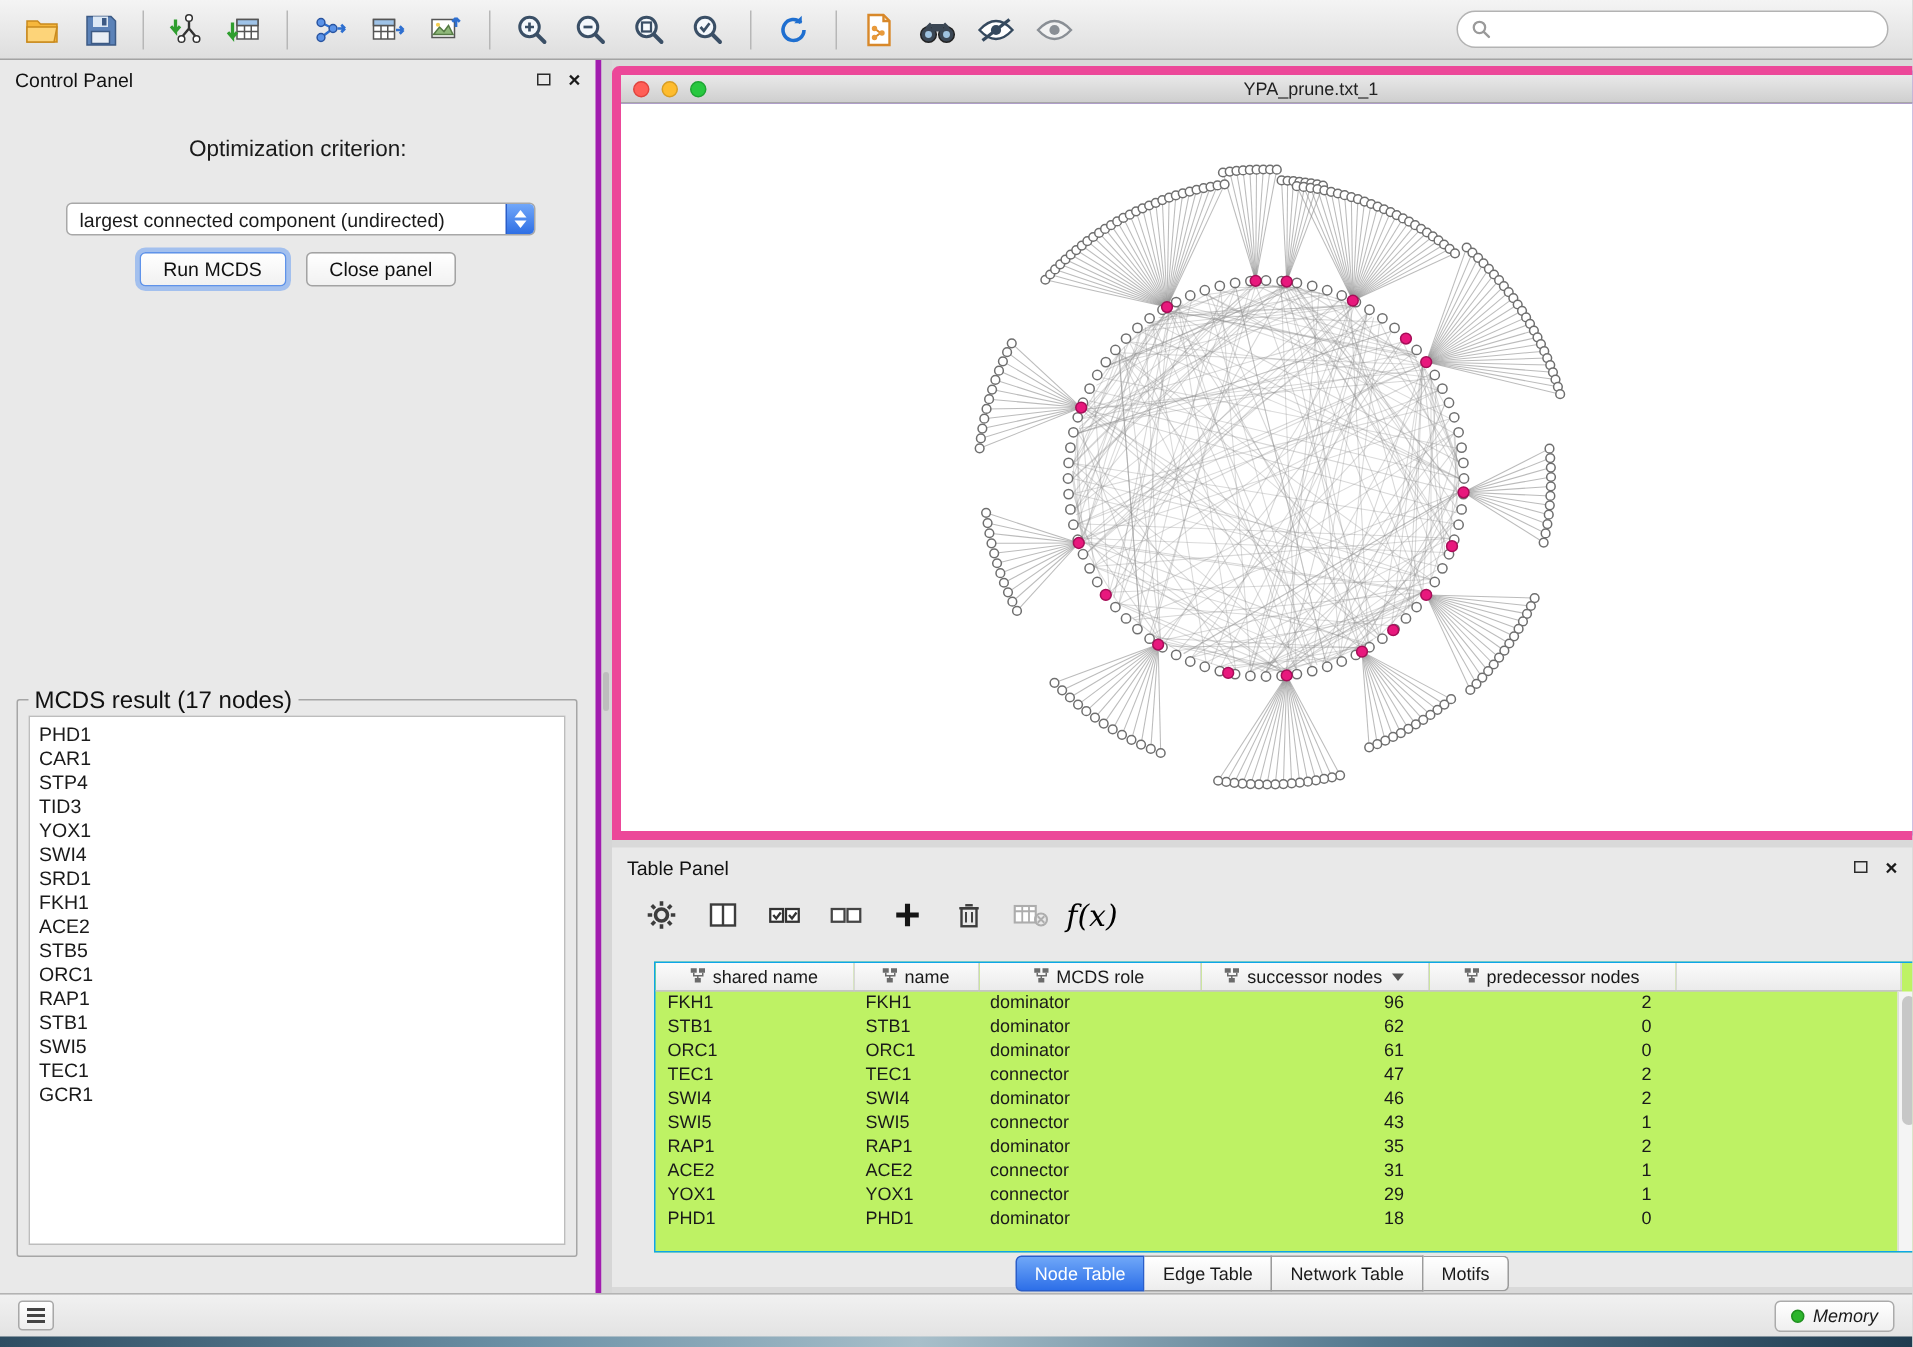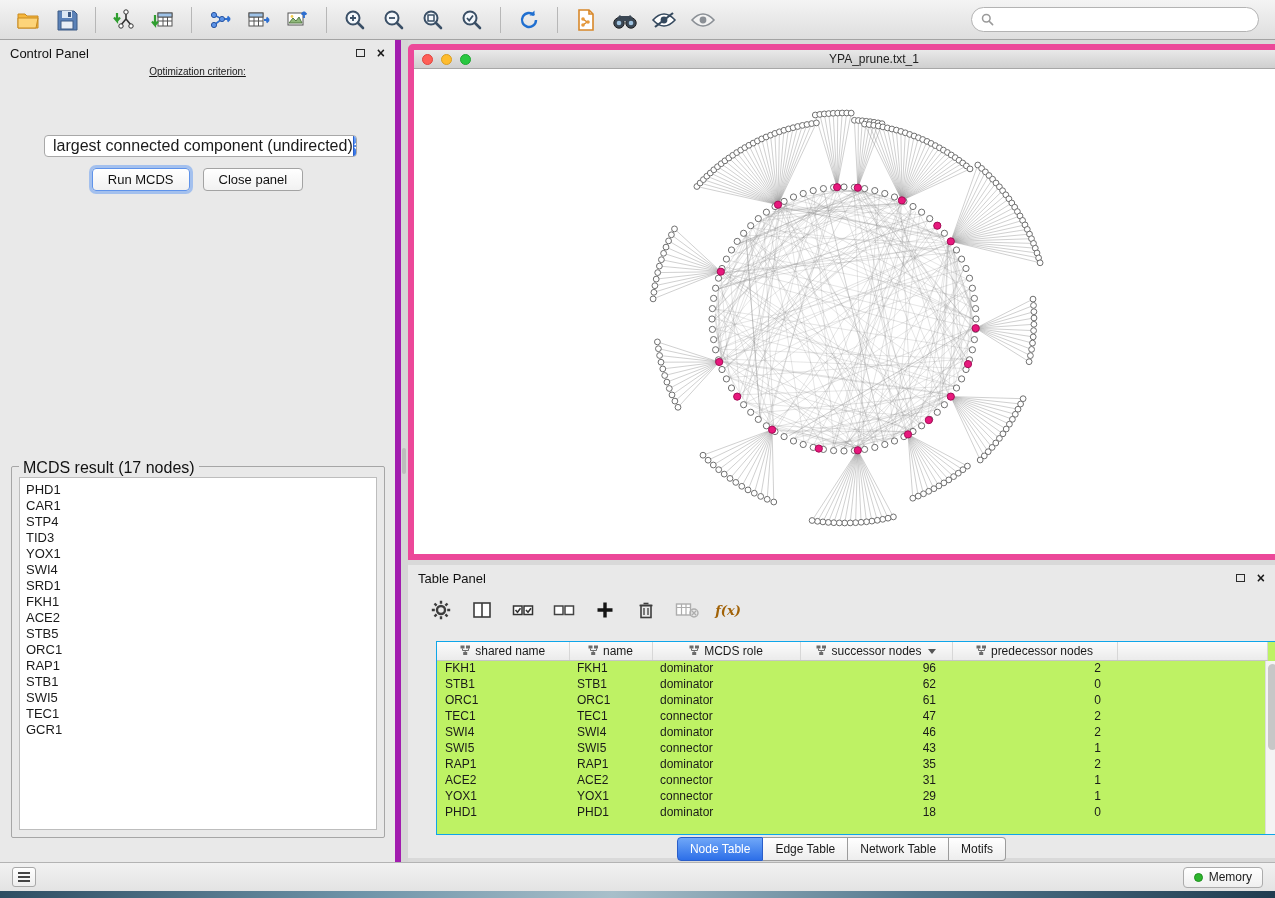--- a/index.html
+++ b/index.html
@@ -12,36 +12,36 @@
     background:linear-gradient(#f4f4f4,#dedede); border-bottom:1px solid #a3a3a3;
     display:flex; align-items:center; padding:0 10px; gap:3px; }
   .tbtn { width:36px; height:30px; display:flex; align-items:center; justify-content:center; border-radius:4px; }
   .tsep { width:1px; height:26px; background:#b7b7b7; margin:0 7px; }
   .search-box { margin-left:auto; margin-right:6px; width:288px; height:25px; background:#fff;
     border:1px solid #b3b3b3; border-radius:13px; display:flex; align-items:center; padding:0 9px; gap:5px; }
   .search-box input { border:none; outline:none; flex:1; font-size:12px; font-family:"Liberation Sans",sans-serif; background:transparent; }
 
   
   #control-panel { position:absolute; left:0; top:40px; width:401px; height:822px;
-    background:#e9e9e9; border-right:6px solid #a21caf; }
+    background:#e9e9e9; border-right:4px solid #a21caf; }
   .panel-header { height:26px; display:flex; align-items:center; padding:0 10px; font-size:13px; color:#111; }
   .panel-header .sp { flex:1; }
   .win-float { width:9px; height:8px; border:1.5px solid #2b2b2b; margin-right:12px; display:inline-block; }
   .win-close { font-size:14px; font-weight:bold; color:#1a1a1a; line-height:1; }
   .seg-row { display:flex; justify-content:center; }
   .seg-tab { font-size:12px; padding:4px 12px; background:linear-gradient(#ffffff,#ededed);
     border:1px solid #9c9c9c; border-left:none; color:#1a1a1a; }
   .seg-tab:first-child { border-left:1px solid #9c9c9c; border-radius:4px 0 0 4px; }
   .seg-tab:last-child { border-radius:0 4px 4px 0; }
   .seg-tab.selected { background:linear-gradient(#6fa7f8,#2d6fe8); color:#fff; border-color:#2a5ec9; }
   #control-tabs { margin-top:9px; }
-  .optim-label { text-align:center; font-size:10px;text-decoration:underline; }
+  .optim-label { text-align:center; margin-top:25px; font-size:15px; }
   .dropdown { position:absolute; left:44px; top:95px; width:313px; height:22px; background:#fff;
     border:1px solid #a8a8a8; border-radius:4px; display:flex; align-items:center; overflow:hidden; }
-  .dropdown .val { flex:1; padding-left:8px; font-size:16px; white-space:nowrap; }
+  .dropdown .val { flex:1; padding-left:8px; font-size:13px; white-space:nowrap; }
   .dropdown .stepper { width:19px; height:100%; background:linear-gradient(#71a7f9,#2f6fe4);
     border-left:1px solid #2a5ec9; display:flex; flex-direction:column; align-items:center; justify-content:center; gap:2px; }
   .stepper .up { width:0; height:0; border-left:4px solid transparent; border-right:4px solid transparent; border-bottom:5px solid #fff; }
   .stepper .dn { width:0; height:0; border-left:4px solid transparent; border-right:4px solid transparent; border-top:5px solid #fff; }
   .btn-row { position:absolute; left:0; top:128px; width:100%; display:flex; justify-content:center; gap:13px; }
   .push-btn { height:23px; padding:0 15px; font-size:13px; font-family:"Liberation Sans",sans-serif;
     background:linear-gradient(#ffffff,#f1f1f1); border:1px solid #a3a3a3; border-radius:4px; color:#111; }
   .push-btn.focused { border-color:#5f93ea; box-shadow:0 0 0 3px rgba(106,158,243,0.55); }
   .groupbox { position:absolute; left:11px; top:426px; width:374px; height:372px;
     border:1px solid #a6a6a6; border-radius:2px; }
@@ -62,39 +62,39 @@
   .tl.red { background:#ff5f57; border:1px solid #e0443e; }
   .tl.yellow { background:#febc2e; border:1px solid #d89e24; }
   .tl.green { background:#28c840; border:1px solid #1ea533; }
   .net-title { position:absolute; left:0; right:0; text-align:center; font-size:12px; color:#222; }
   .net-canvas { width:865px; height:495px; background:#fff; }
 
   
   #table-panel { position:absolute; left:408px; top:565px; width:867px; height:293px; background:#e9e9e9; }
   .tp-toolbar { display:flex; align-items:center; gap:11px; padding:6px 0 6px 18px; }
   .pbtn { width:30px; height:26px; display:flex; align-items:center; justify-content:center; }
-  .fx-label { font-family:"DejaVu Serif", serif; font-style:italic; font-size:13px; color:#a16207;font-weight:bold; }
+  .fx-label { font-family:"DejaVu Serif", serif; font-style:italic; font-size:20px; color:#000000; }
   .table-wrap { position:absolute; left:28px; top:76px; width:843px; height:194px;
     background:#bef264; border:1px solid #0ea5e9; overflow:hidden; }
   table.dtable { border-collapse:collapse; table-layout:fixed; width:830px; font-size:12px; }
   .dtable th { height:18px; font-weight:normal; text-align:center; background:linear-gradient(#fbfbfb,#ebebeb);
     border-right:1px solid #d7d7d7; border-bottom:1px solid #c6c6c6; white-space:nowrap; overflow:hidden; padding:0 4px; }
   .dtable th .hlbl { margin-left:4px; }
   .dtable td { height:16px; padding:0 8px; white-space:nowrap; overflow:hidden; }
   .dtable td.num { text-align:right; padding-right:16px; }
   .chev { display:inline-block; width:0; height:0; border-left:4px solid transparent; border-right:4px solid transparent;
     border-top:5px solid #555; margin-left:6px; vertical-align:middle; }
   .vscroll { position:absolute; right:0; top:19px; width:13px; bottom:0; background:#f4f4f4; border-left:1px solid #ddd; }
   .vscroll .thumb { position:absolute; left:2px; top:3px; width:9px; height:86px; background:#c7c7c7; border-radius:5px; }
   .tp-tabs { position:absolute; left:0; top:272px; width:100%; display:flex; justify-content:center; }
 
   
   .statusbar { position:absolute; left:0; top:862px; width:1275px; height:29px;
     background:linear-gradient(#f1f1f1,#e3e3e3); border-top:1px solid #b3b3b3;
-    display:flex; align-items:center; padding:0 12px; }
+    display:flex; align-items:center; padding:0 12px;font-style:italic; }
   .ham-btn { width:24px; height:20px; border:1px solid #a8a8a8; border-radius:3px; background:linear-gradient(#fff,#eee);
     display:flex; flex-direction:column; justify-content:center; gap:2px; padding:0 5px; }
   .ham-btn i { display:block; height:2px; background:#444; }
   .mem-btn { margin-left:auto; height:21px; padding:0 10px; display:flex; align-items:center; gap:6px;
     background:linear-gradient(#fff,#efefef); border:1px solid #ababab; border-radius:4px; font-size:12px; }
   .mem-dot { width:9px; height:9px; border-radius:50%; background:#2db52d; border:1px solid #1f8f1f; }
 
   .wallpaper { position:absolute; left:0; top:891px; width:1275px; height:7px;
     background:linear-gradient(100deg,#2e4d62,#6e93a8 28%,#a8bfca 48%,#54788e 72%,#203c50); }
 

